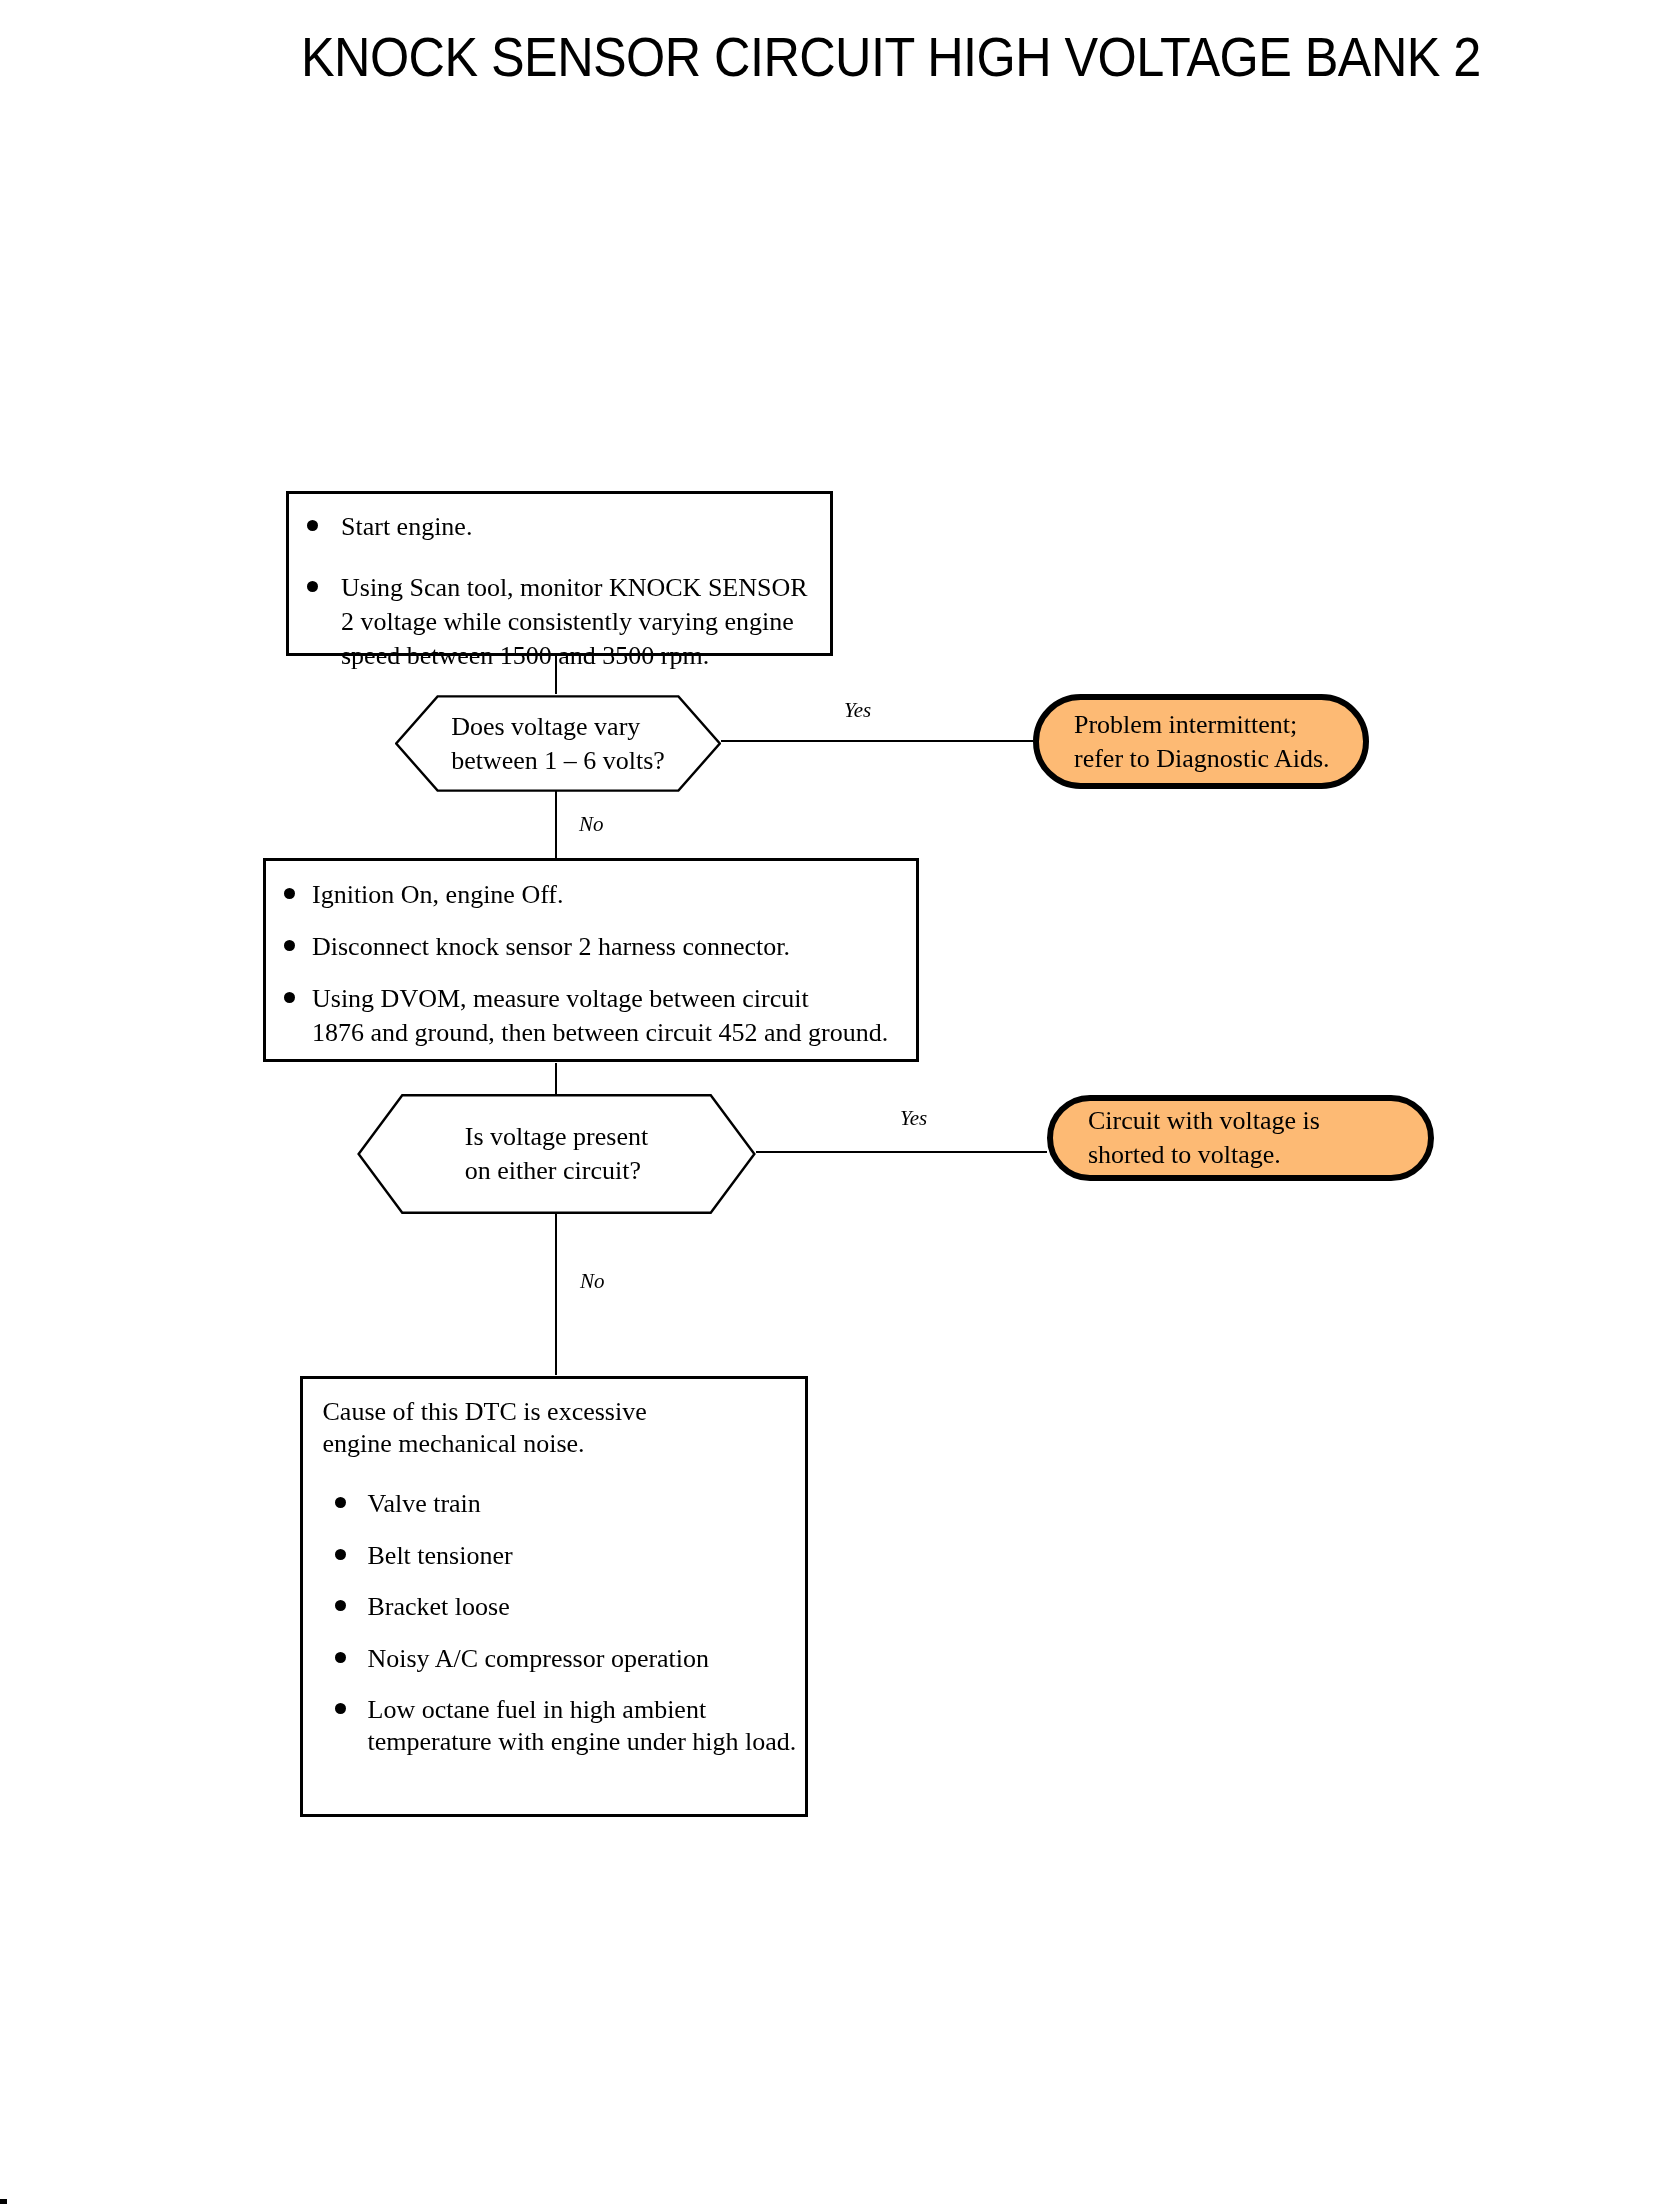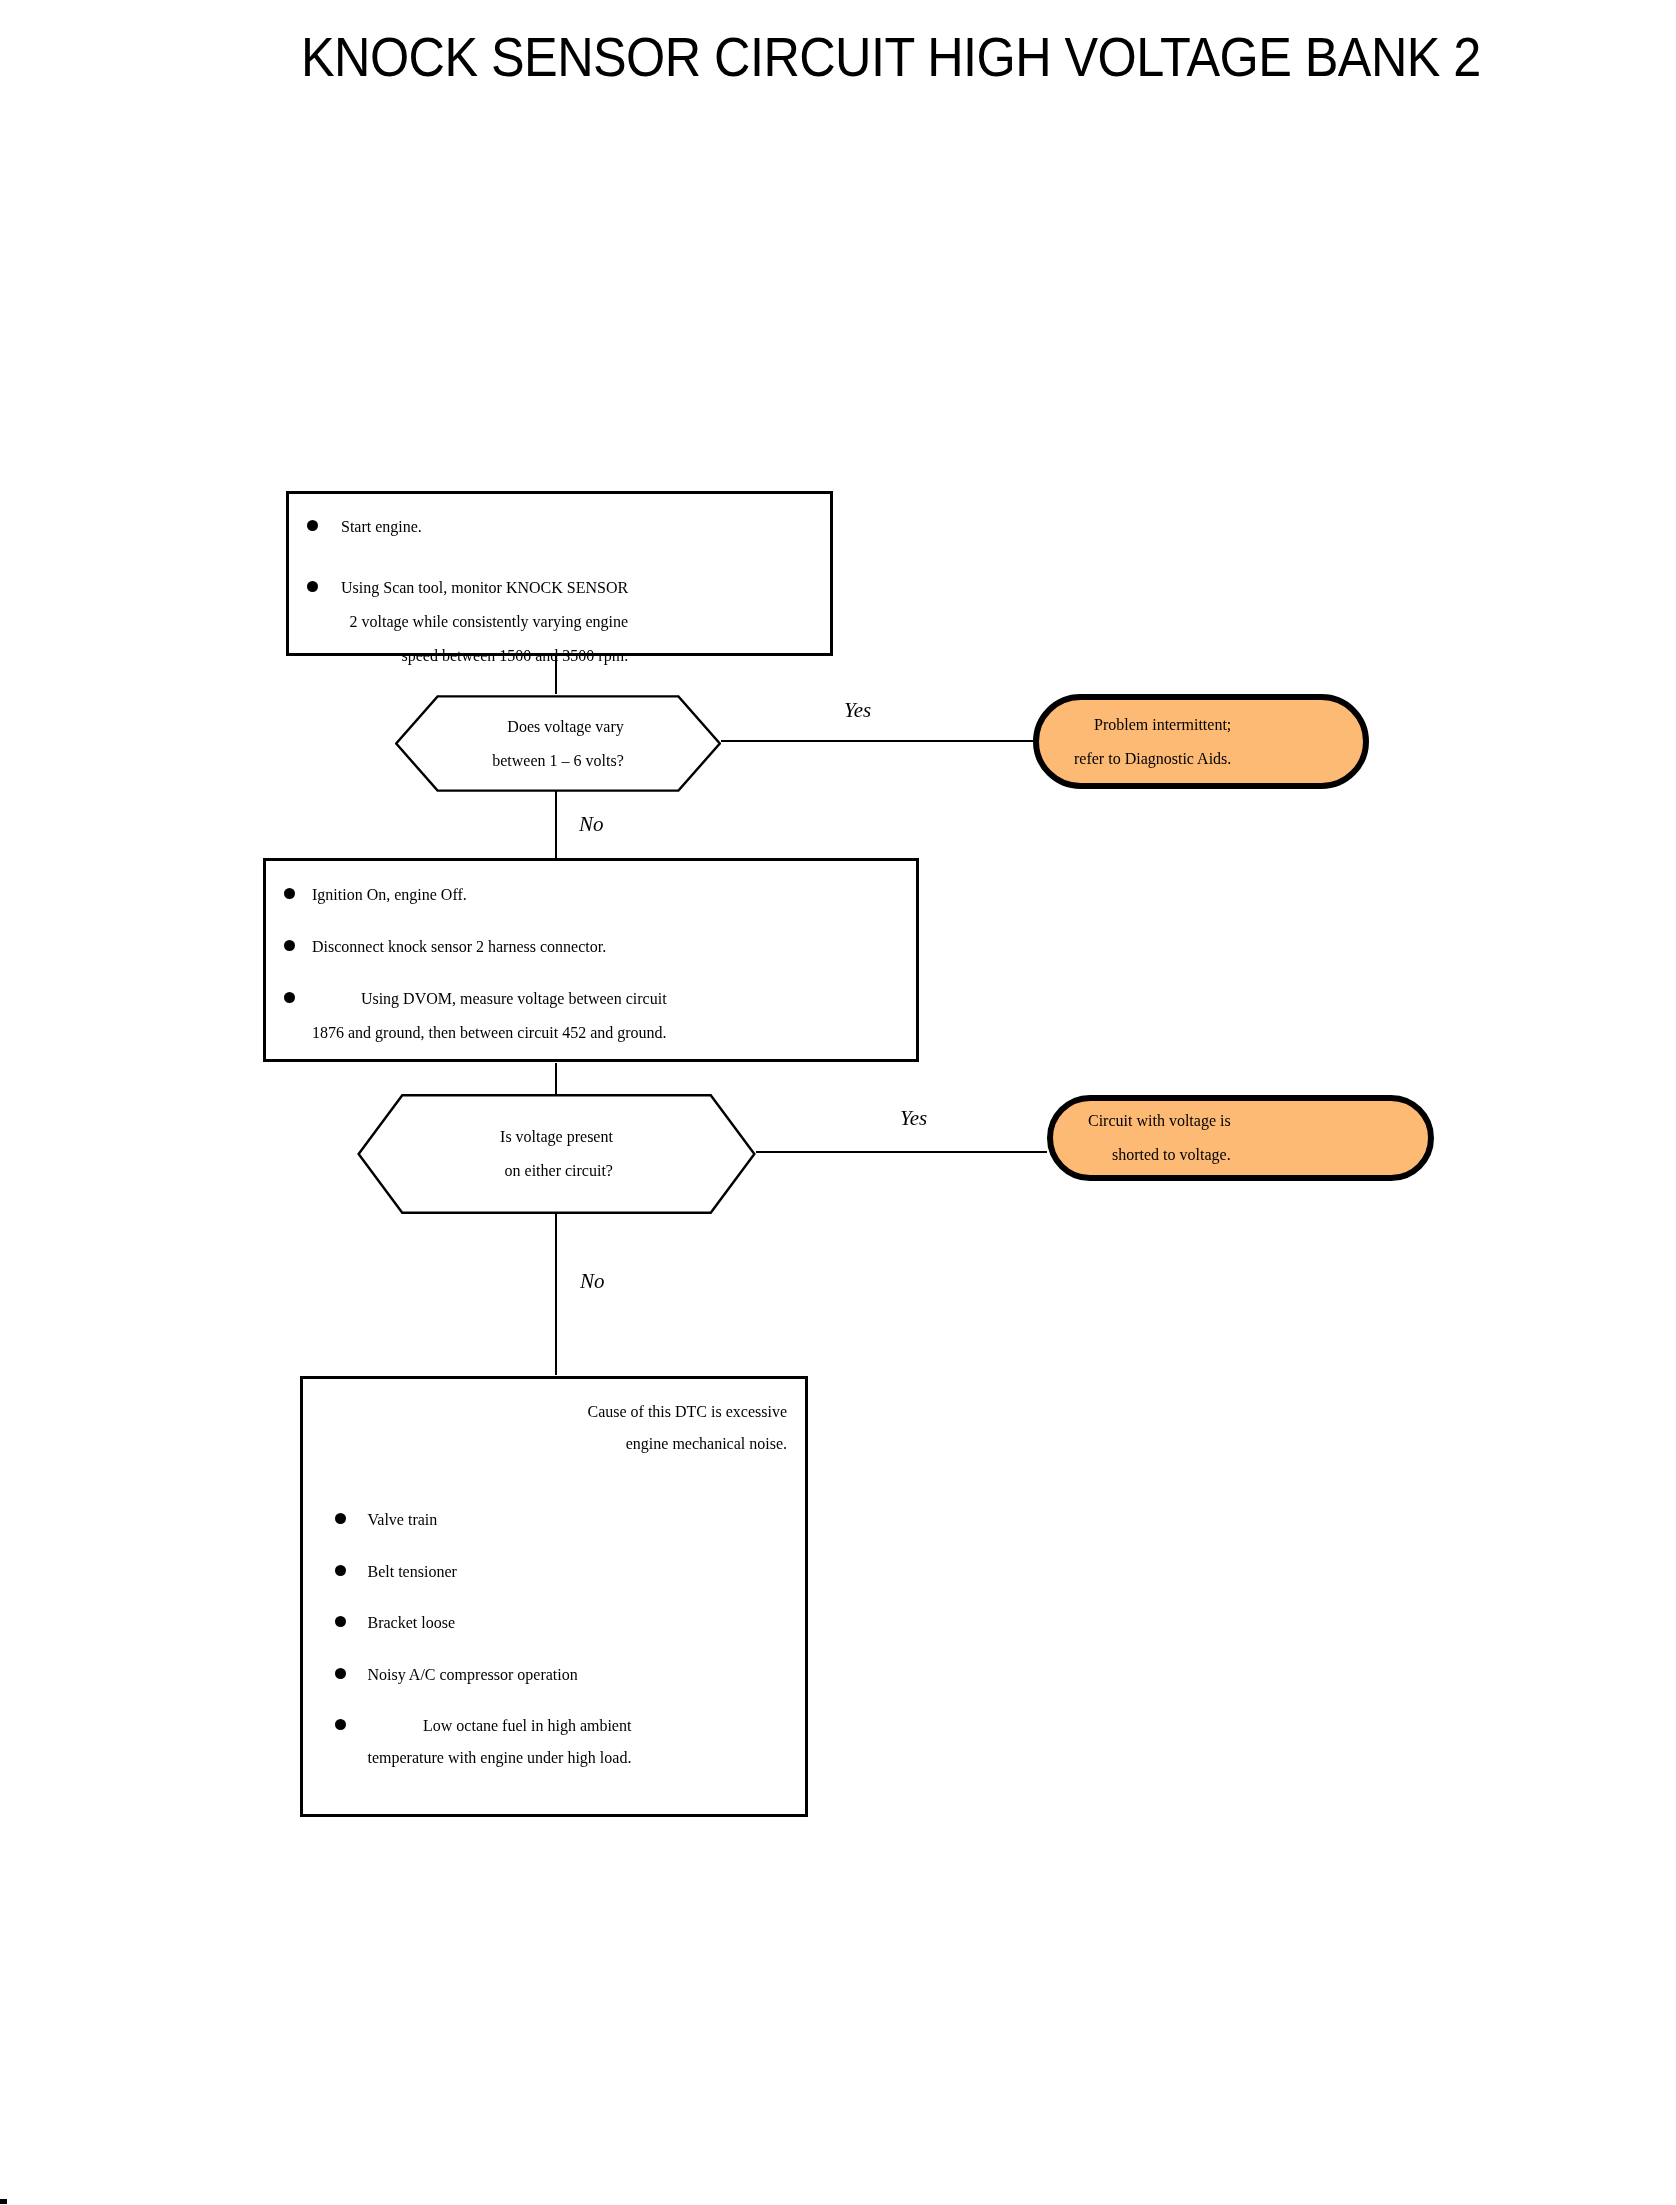--- a/index.html
+++ b/index.html
@@ -41,23 +41,22 @@
   .blt {
     flex: none;
     width: 11px;
     height: 11px;
     border-radius: 50%;
     background: #000000;
     margin-top: 9.7px;
   }
   .txt, .qtext, .ttext, .para {
     white-space: pre;
-    font-size: 16px;
+    font-size: 26px;
     line-height: 34px;
-    text-align: right;
   }
   .vline { position: absolute; width: 2.4px; background: #000000; }
   .hline { position: absolute; height: 2.4px; background: #000000; }
   .branch-label {
     position: absolute;
     font-size: 21px;
     line-height: 25.5px;
     white-space: nowrap;
     font-style: italic;
   }
@@ -81,21 +80,21 @@
     align-items: center;
   }
   .terminal .ttext { padding-left: 35px; }
   .finalbox {
     position: absolute;
     box-sizing: border-box;
     border: 3px solid #000000;
     background: #ffffff;
     display: flex;
     flex-direction: column;
-    gap: 32px;
+    gap: 16px;
     padding: 17px 18px 12px 19.5px;
     overflow: hidden;
   }
   .finalbox .para { line-height: 32px; }
   .finalbox ul {
     list-style: none; margin: 12px; padding: 0;
     display: flex; flex-direction: column; gap: 19.5px;
   }
   .finalbox li { display: flex; align-items: flex-start; }
   .finalbox .txt { line-height: 32px; }

